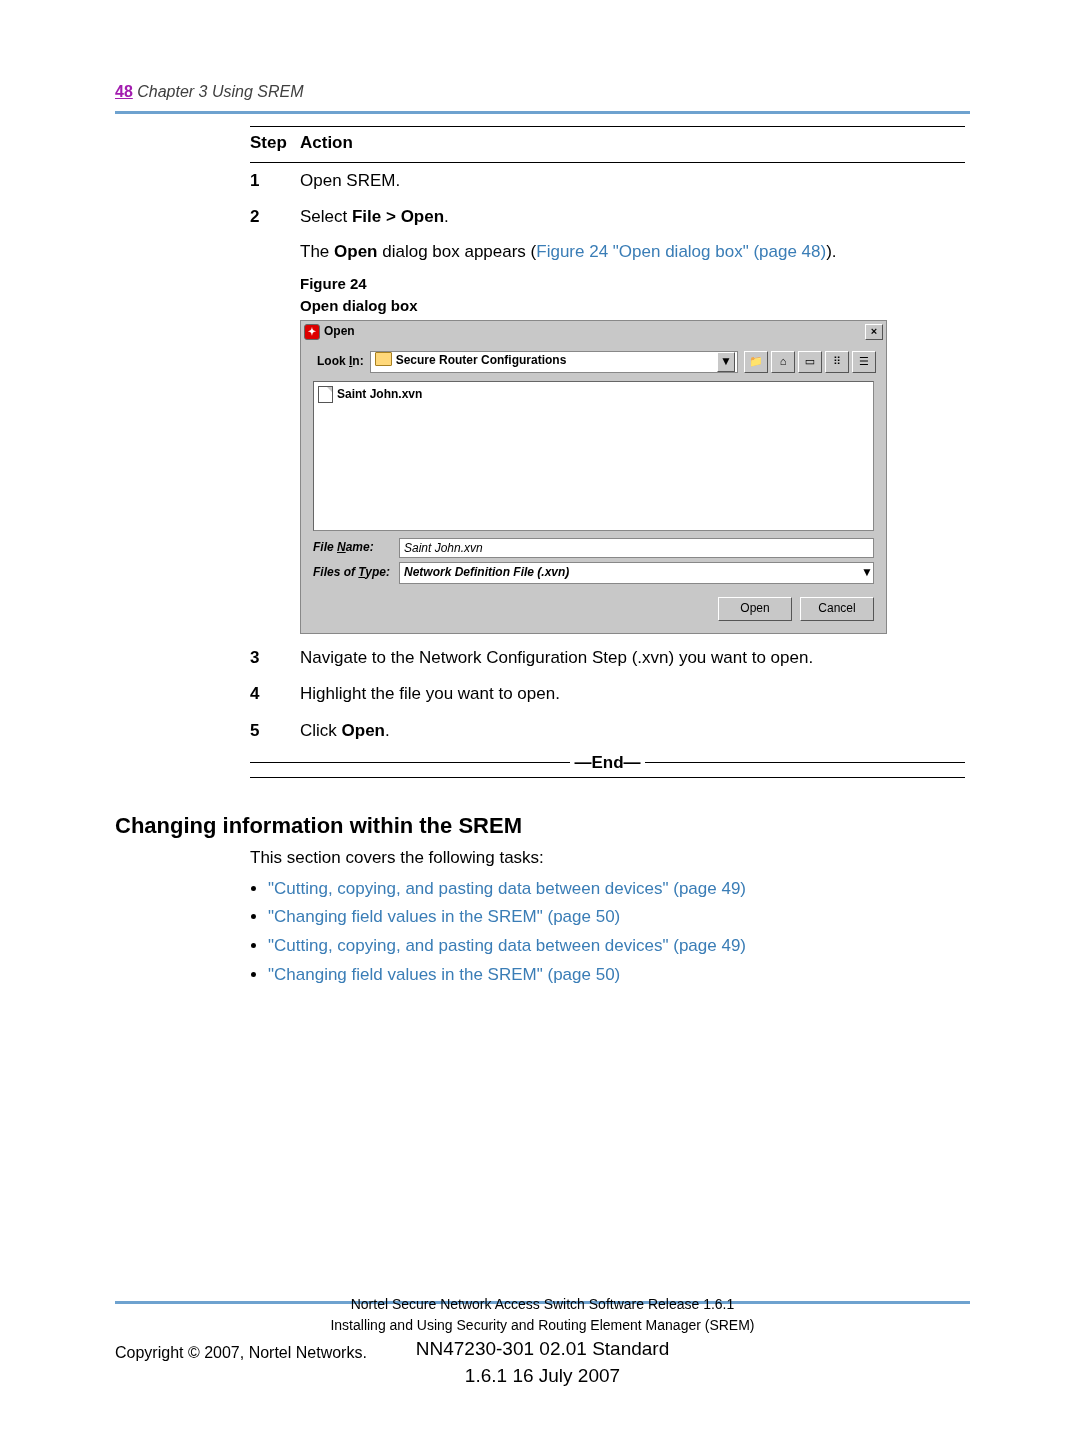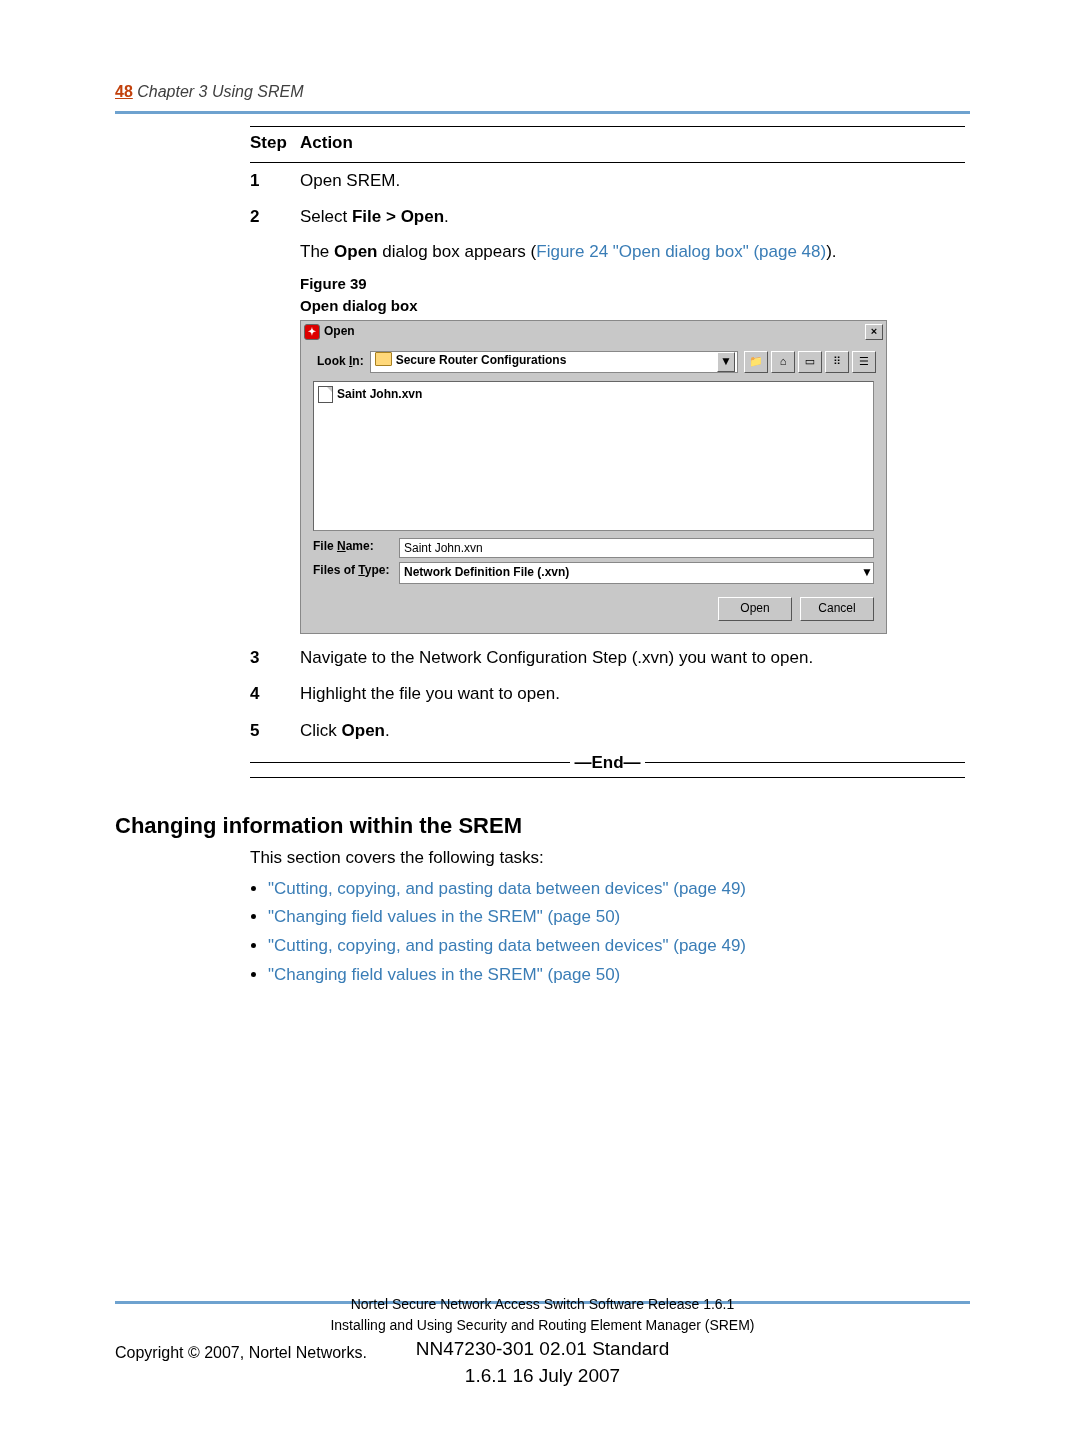--- a/index.html
+++ b/index.html
@@ -14,21 +14,21 @@
     height: 1440px;
     padding: 80px 110px 50px 115px;
     box-sizing: border-box;
     position: relative;
     font-size: 17px;
     line-height: 1.45;
   }
   .header-line {
     font-size: 16px;
   }
-  .header-line .pagenum { color: #c2410c; font-weight: bold; text-decoration: underline; }
+  .header-line .pagenum { color: #a21caf; font-weight: bold; text-decoration: underline; }
   .header-line .chapter { color: #404040; font-style: italic; }
   .hr-top {
     border: none;
     border-top: 3px solid #6ea2cf;
     margin: 8px 0 12px 0;
   }
   .hr-bottom {
     border: none;
     border-top: 3px solid #6ea2cf;
     margin: 16px 0 6px 0;
@@ -162,22 +162,24 @@
   }
   .dialog .filelist .fileicon::after {
     content: "";
     position: absolute;
     top: 0; right: 0;
     border-top: 5px solid #c8c8c8;
     border-left: 5px solid transparent;
   }
   .dialog .formrow {
     display: flex;
+    align-items: center;
     padding: 1px 12px;
     gap: 6px;
+    font-style: italic;
   }
   .dialog .formrow .flbl { font-weight: bold; width: 80px; }
   .dialog .formrow .flbl u { text-decoration: underline; }
   .dialog .txtfield {
     flex: 1;
     background: #fff;
     border: 1px solid #888;
     height: 18px;
     padding: 0 4px;
     line-height: 18px;
@@ -262,21 +264,21 @@
         <td class="num">1</td>
         <td>Open SREM.</td>
       </tr>
       <tr>
         <td class="num">2</td>
         <td>
           <span>Select </span><b>File &gt; Open</b><span>.</span>
           <div style="margin-top:10px">
             <span>The </span><b>Open</b><span> dialog box appears (</span><span class="link">Figure 24 "Open dialog box" (page 48)</span><span>).</span>
           </div>
-          <div class="figcap">Figure 39</div>
+          <div class="figcap">Figure 24</div>
           <div class="figcap" style="margin-top:0">Open dialog box</div>
 
           
           <div class="dialog">
             <div class="titlebar">
               <span class="logo">✦</span>
               <span class="ttl">Open</span>
               <span class="closebtn">×</span>
             </div>
             <div class="toolbar">

